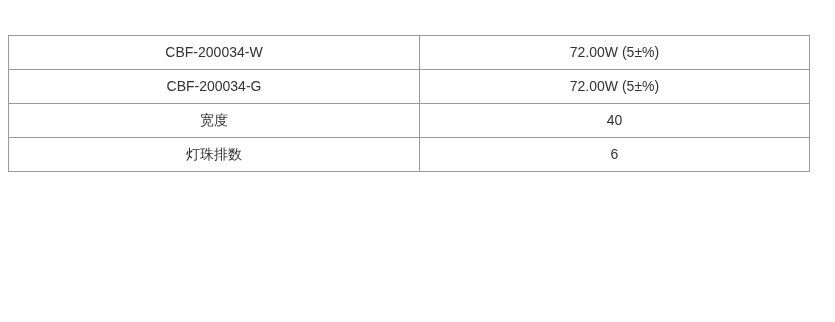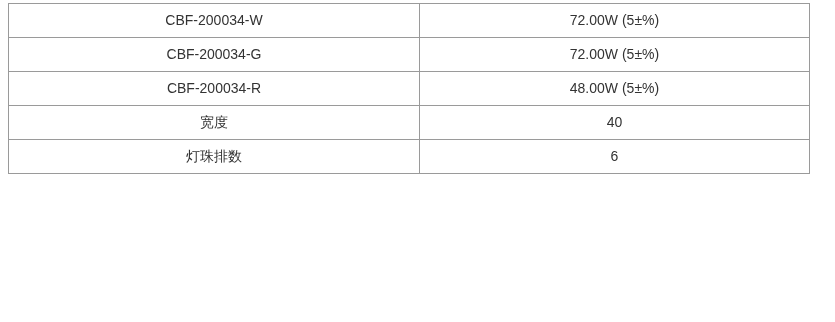--- a/index.html
+++ b/index.html
@@ -16,20 +16,21 @@
   #spec-table-wrap {
     position: absolute;
     left: 8px;
     top: 3px;
     width: 799px;
   }
   table.spec-table {
     border-collapse: collapse;
     width: 799px;
     table-layout: fixed;
+    margin-top: 32px;
   }
   table.spec-table td {
     border: 1px solid #9a9a9a;
     height: 33px;
     line-height: 33px;
     padding: 0;
     text-align: center;
     vertical-align: middle;
     color: #333333;
     font-size: 14px;
@@ -52,24 +53,20 @@
     <tbody>
       <tr>
         <td class="col-label">CBF-200034-W</td>
         <td class="col-value">72.00W (5±%)</td>
       </tr>
       <tr>
         <td class="col-label">CBF-200034-G</td>
         <td class="col-value">72.00W (5±%)</td>
       </tr>
       <tr>
-        <td class="col-label">CBF-200034-R</td>
-        <td class="col-value">48.00W (5±%)</td>
-      </tr>
-      <tr>
         <td class="col-label">宽度</td>
         <td class="col-value">40</td>
       </tr>
       <tr>
         <td class="col-label">灯珠排数</td>
         <td class="col-value">6</td>
       </tr>
     </tbody>
   </table>
 </div>

